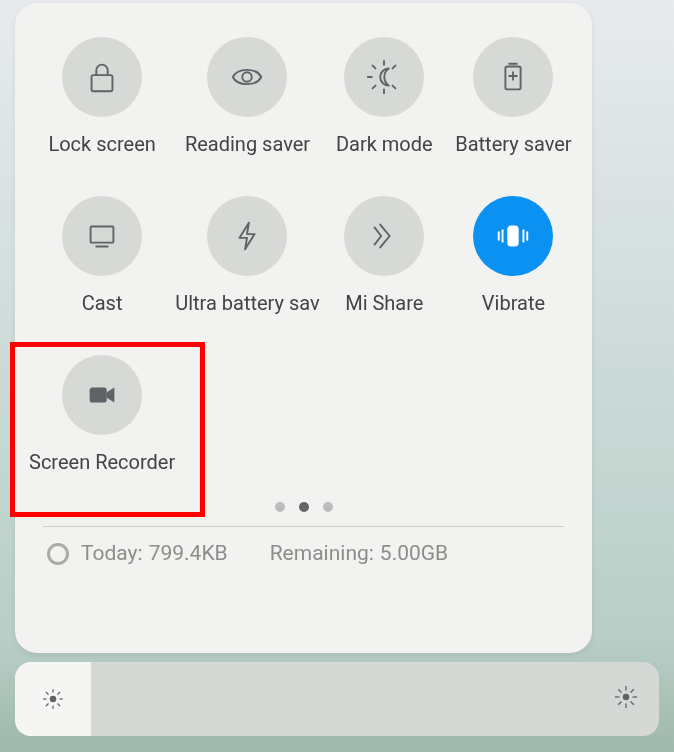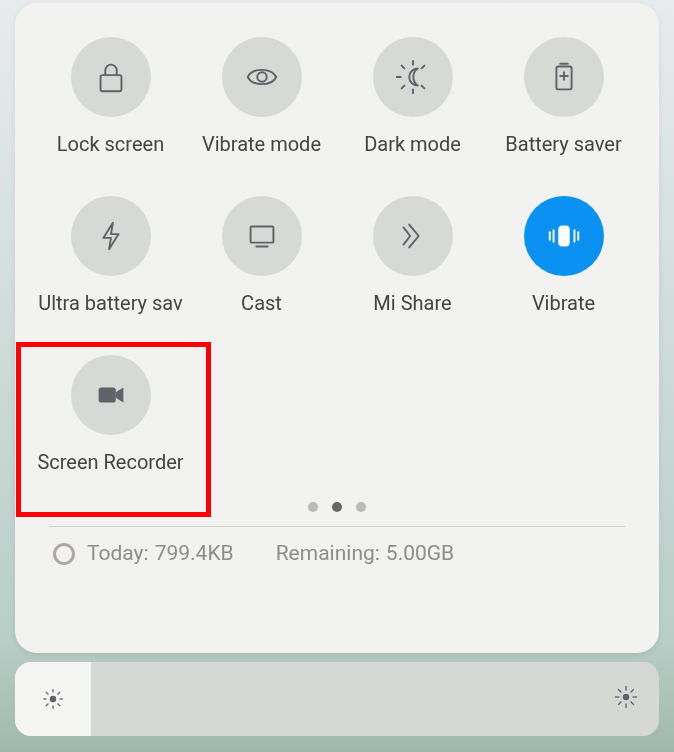--- a/index.html
+++ b/index.html
@@ -9,26 +9,26 @@
       width: 674px;
       height: 752px;
       background: linear-gradient(180deg, #e8ebee 0%, #b8cec7 85%, #a0b8ab 100%);
       font-family: -apple-system, "Segoe UI", Roboto, sans-serif;
       overflow: hidden;
     }
     .panel {
       position: absolute;
       top: 3px;
       left: 15px;
-      width: 644px;
+      width: 577px;
       height: 650px;
       background: #f2f2f0;
       border-radius: 22px;
       box-shadow: 0 2px 6px rgba(0,0,0,0.08);
-      padding: 34px 10px 0;
+      padding: 34px 4px 0;
     }
     .grid {
       display: grid;
       grid-template-columns: repeat(4, 1fr);
       row-gap: 40px;
       column-gap: 0;
       padding: 0 10px;
     }
     .tile {
       display: flex;
@@ -144,21 +144,21 @@
     </div>
 
 
     <div class="tile">
       <div class="circle">
         <svg viewBox="0 0 40 40">
           <path class="icon-stroke" d="M5 20 C 10 10, 30 10, 35 20 C 30 30, 10 30, 5 20 Z"></path>
           <circle class="icon-stroke" cx="20" cy="20" r="5"></circle>
         </svg>
       </div>
-      <div class="tile-label">Vibrate mode</div>
+      <div class="tile-label">Reading saver</div>
     </div>
 
     <div class="tile">
       <div class="circle">
         <svg viewBox="0 0 40 40">
           <path class="icon-stroke" d="M25 11 a9 9 0 1 0 0 18 a11 11 0 0 1 0 -18 Z"></path>
           <line class="icon-stroke" x1="20" y1="3" x2="20" y2="7" style="stroke-dasharray:0"></line>
           <line class="icon-stroke" x1="20" y1="33" x2="20" y2="37"></line>
           <line class="icon-stroke" x1="3" y1="20" x2="7" y2="20"></line>
           <line class="icon-stroke" x1="8" y1="8" x2="11" y2="11"></line>
@@ -179,34 +179,34 @@
           <line class="icon-stroke" x1="20" y1="15" x2="20" y2="23"></line>
           <line class="icon-stroke" x1="16" y1="19" x2="24" y2="19"></line>
         </svg>
       </div>
       <div class="tile-label">Battery saver</div>
     </div>
 
     <div class="tile">
       <div class="circle">
         <svg viewBox="0 0 40 40">
+          <rect class="icon-stroke" x="8" y="10" width="24" height="17" rx="1"></rect>
+          <line class="icon-stroke" x1="14" y1="31" x2="26" y2="31"></line>
+        </svg>
+      </div>
+      <div class="tile-label">Cast</div>
+    </div>
+
+    <div class="tile">
+      <div class="circle">
+        <svg viewBox="0 0 40 40">
             <path class="icon-stroke" d="M22 6 L12 22 h8 l-2 12 l10 -16 h-8 Z"></path>
           </svg>
       </div>
       <div class="tile-label">Ultra battery sav</div>
-    </div>
-
-    <div class="tile">
-      <div class="circle">
-        <svg viewBox="0 0 40 40">
-          <rect class="icon-stroke" x="8" y="10" width="24" height="17" rx="1"></rect>
-          <line class="icon-stroke" x1="14" y1="31" x2="26" y2="31"></line>
-        </svg>
-      </div>
-      <div class="tile-label">Cast</div>
     </div>
 
     <div class="tile">
       <div class="circle">
         <svg viewBox="0 0 40 40">
           <path class="icon-stroke" d="M16 8 l10 12 l-10 12"></path>
           <path class="icon-stroke" d="M10 11 l7 9 l-7 9"></path>
         </svg>
       </div>
       <div class="tile-label">Mi Share</div>

